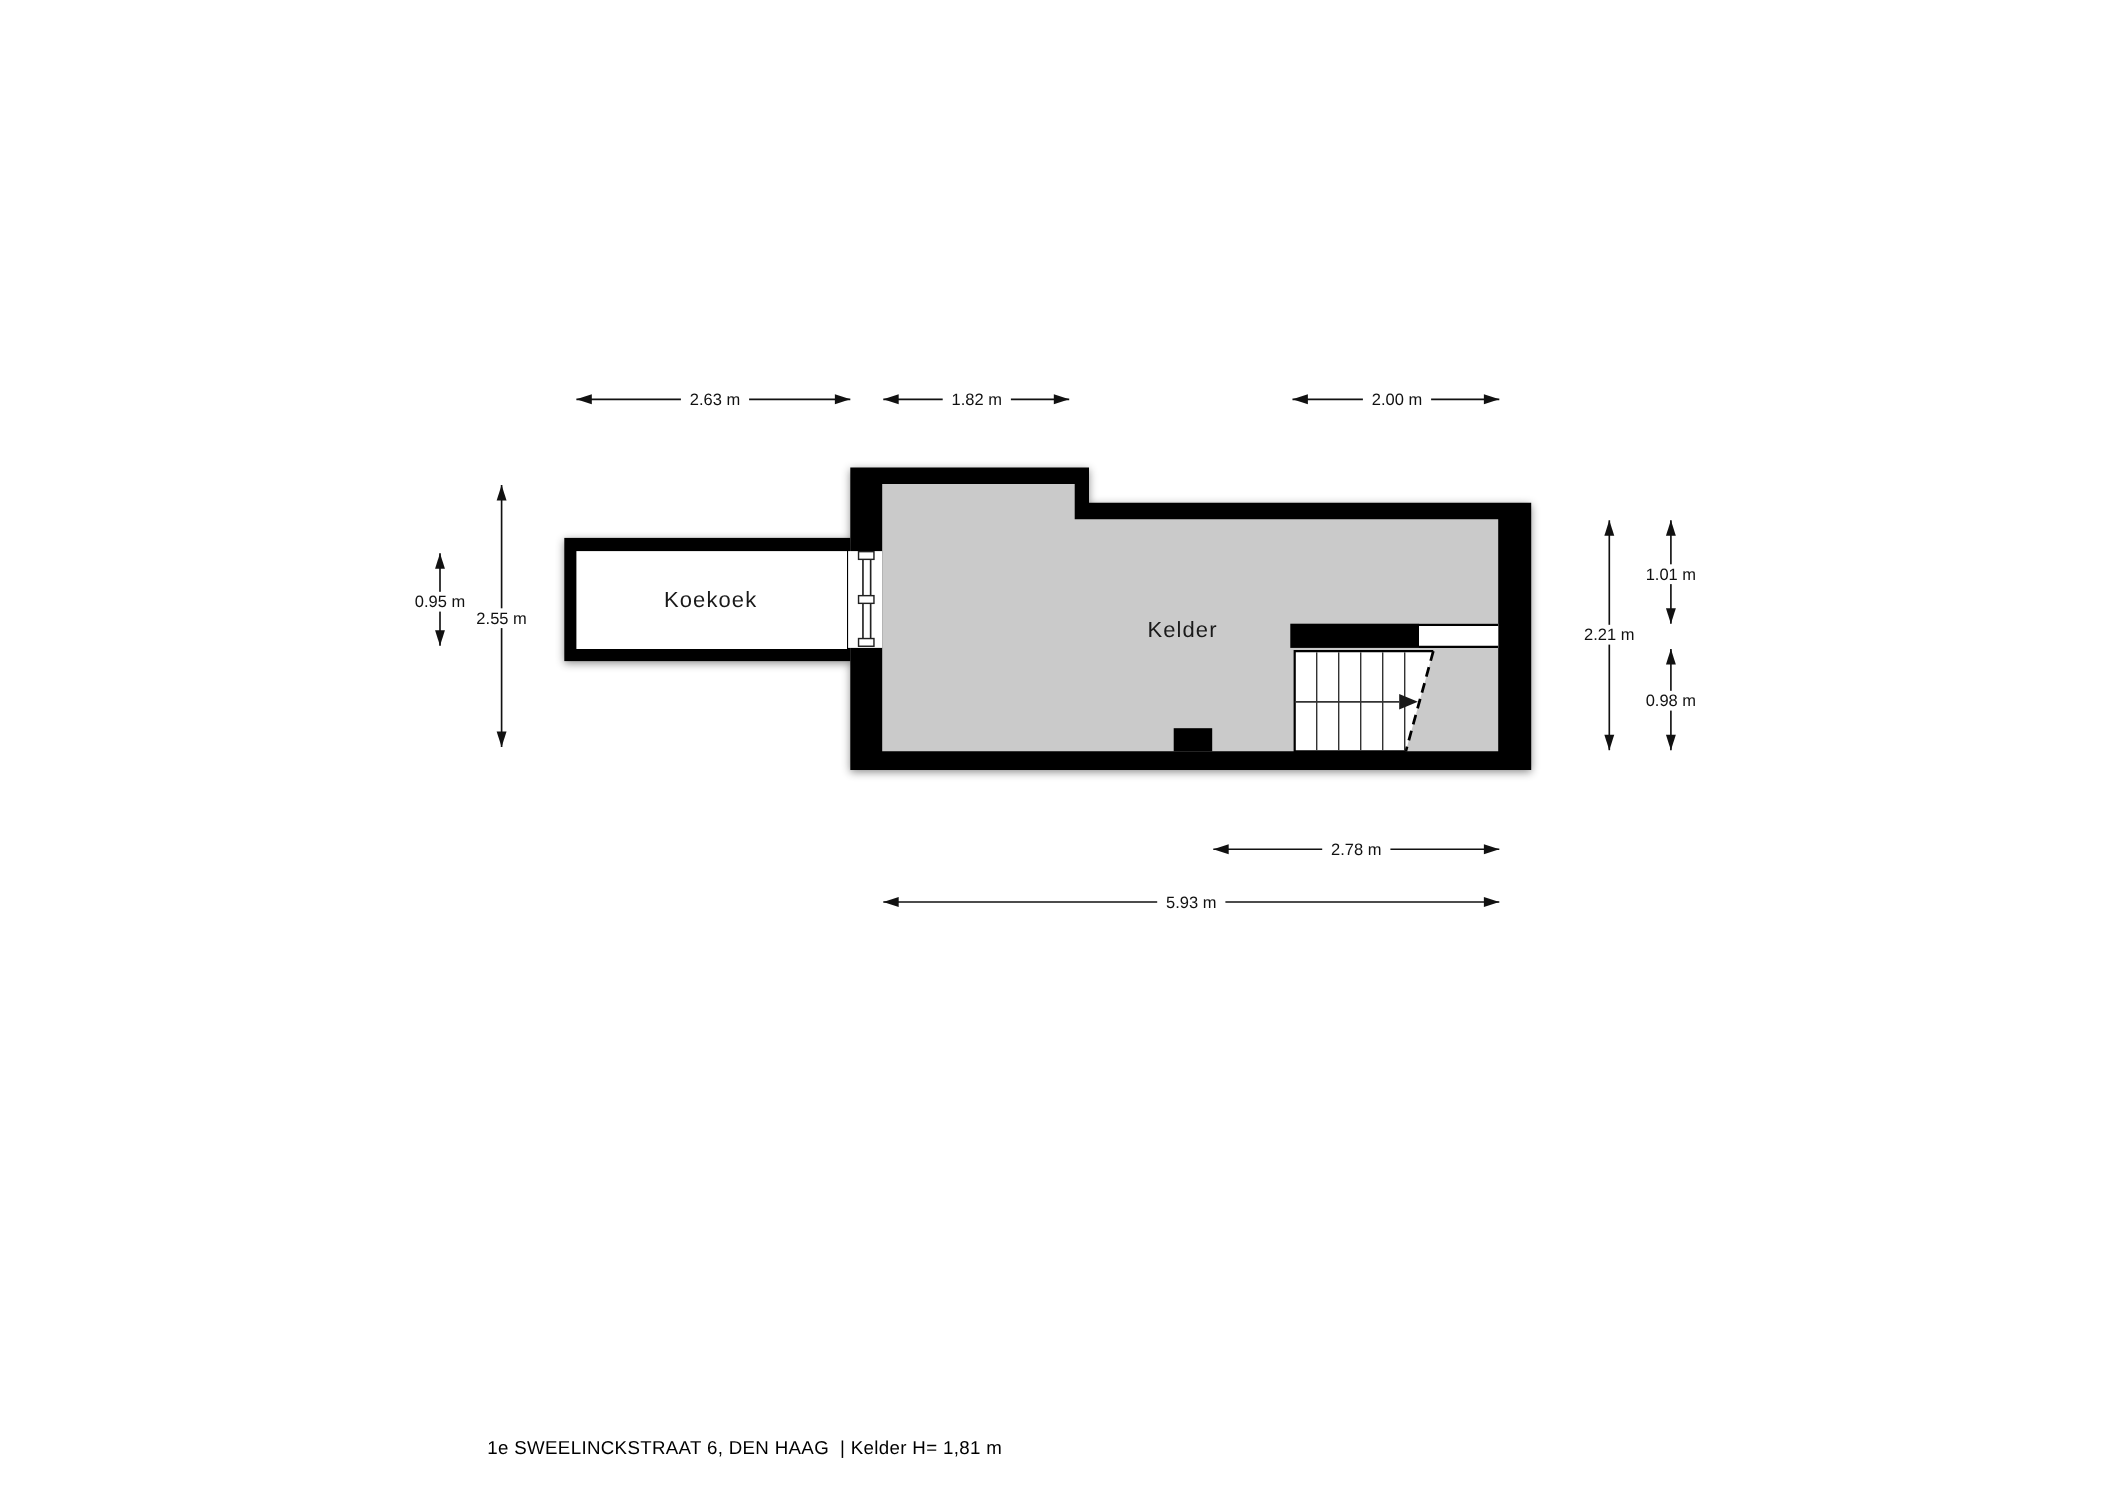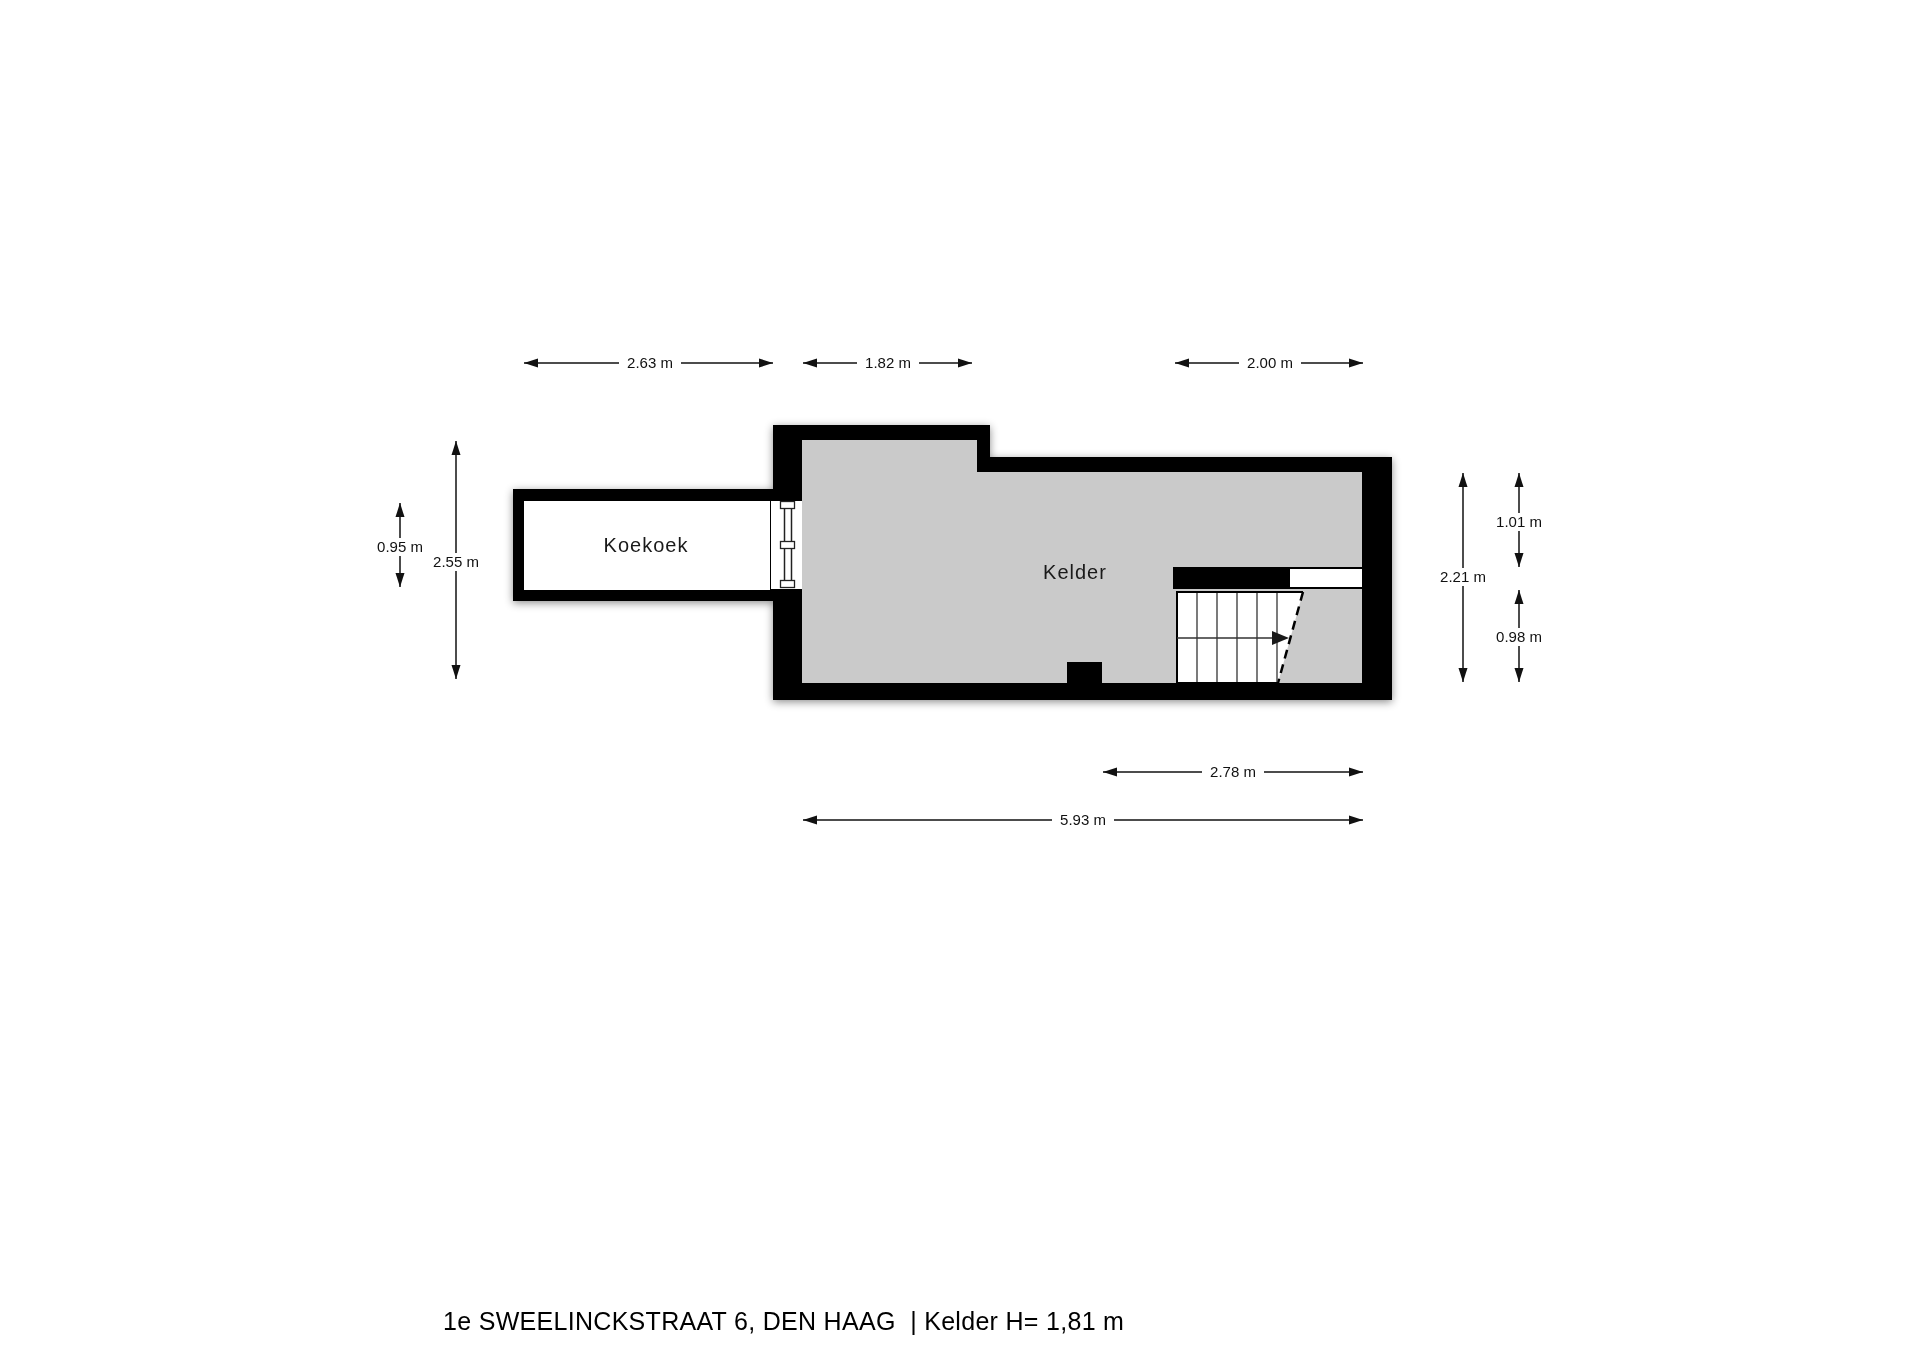--- a/index.html
+++ b/index.html
@@ -32,21 +32,21 @@
     letter-spacing: 1px;
     fill: #1a1a1a;
   }
   .dim-line { stroke: #111111; stroke-width: 1.5; }
   .dim-head { fill: #111111; }
   .label-mask { fill: #ffffff; }
   .plan-title {
     position: absolute;
     left: 443px;
     top: 1307px;
-    font-size: 25px;
+    font-size: 17px;
     color: #000000;
     white-space: pre;
     letter-spacing: 0.3px;
   }
 </style>
 </head>
 <body>
 
 <div class="canvas">
 

